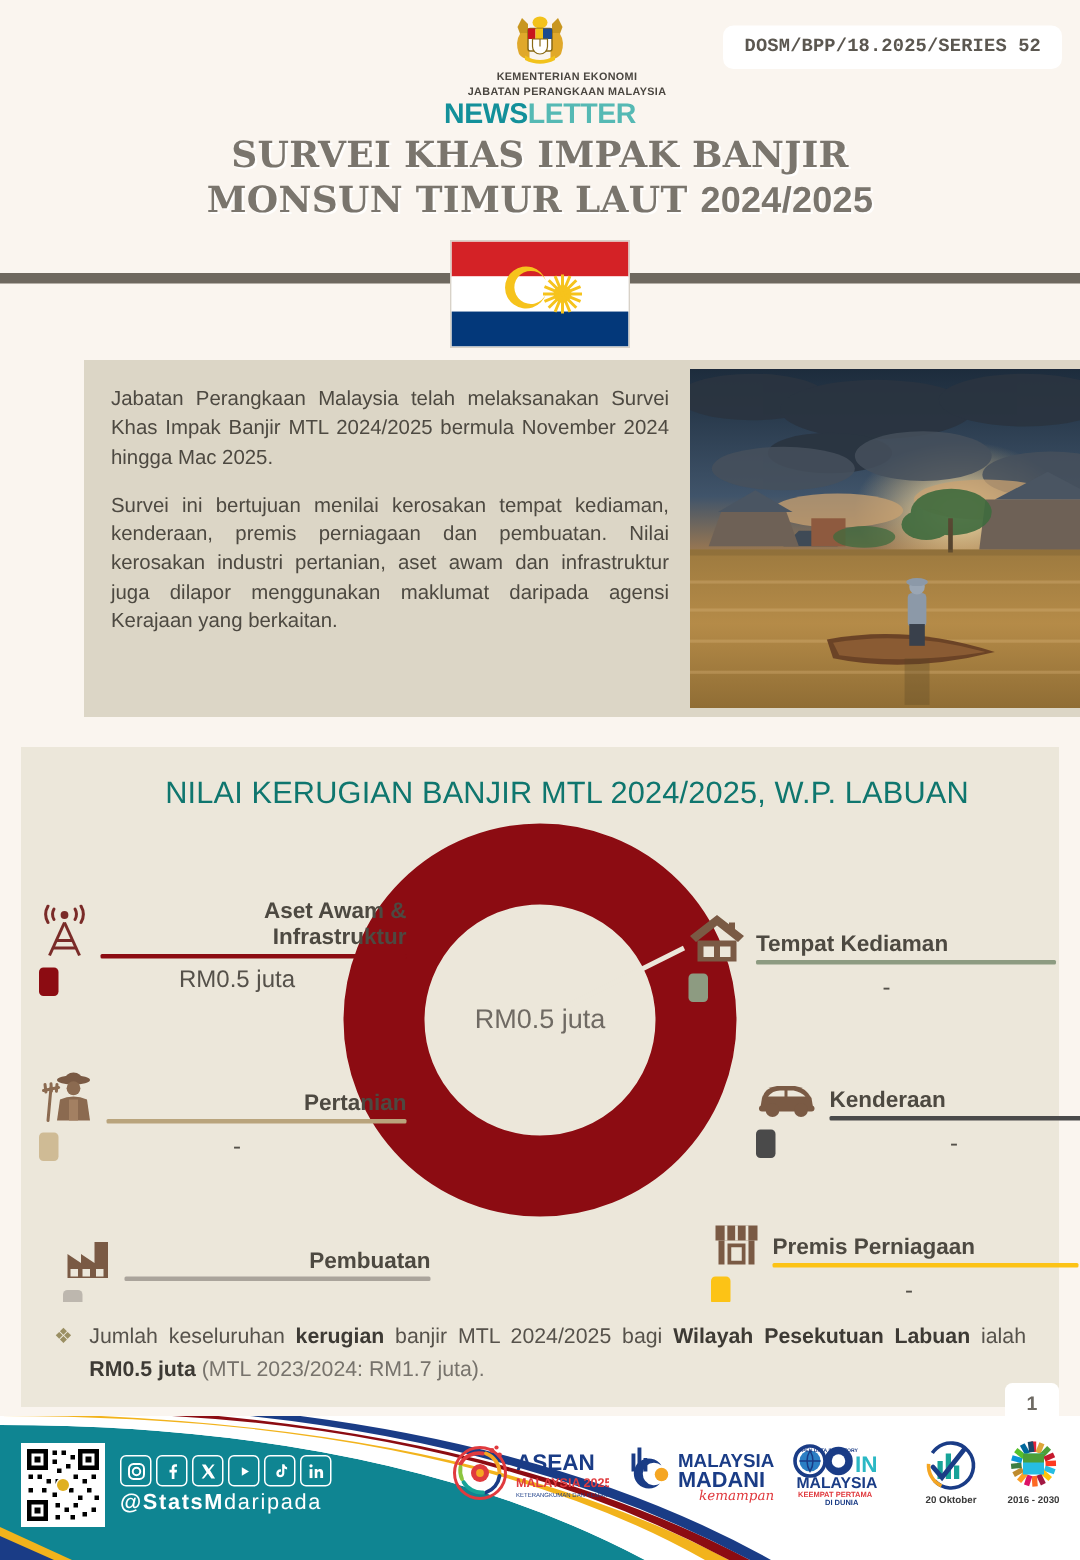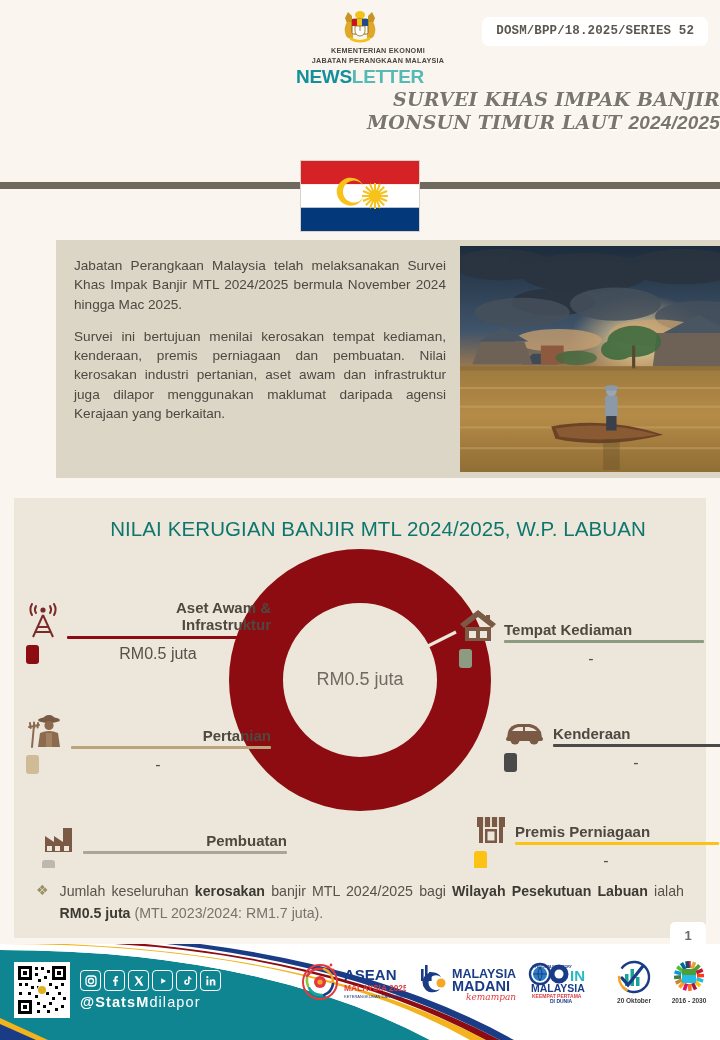--- a/index.html
+++ b/index.html
@@ -55,29 +55,28 @@
     letter-spacing: -0.3px;
     line-height: 1;
     margin-top: 2px;
   }
   #newsletter-word .nw-a { color: #13909a; }
   #newsletter-word .nw-b { color: #55b9b4; }
 
   #main-title {
     position: absolute;
     top: 88px; left: 0; right: 0;
-    text-align: right;
+    text-align: center;
     color: #7a756d;
     font-family: "DejaVu Serif", serif;
     font-weight: bold;
-    font-size: 19px;
+    font-size: 24px;
     line-height: 1.23;
     letter-spacing: .2px;
     text-shadow: 1.5px 1.5px 0 rgba(255,255,255,.85);
-    font-style: italic;
   }
   #main-title .tl2-year { font-family: "Liberation Sans", sans-serif; font-weight: bold; }
 
   #divider-bar {
     position: absolute;
     top: 182px; left: 0;
     width: 720px; height: 7px;
     background: #6e685f;
   }
   #flag-wrap {
@@ -585,21 +584,21 @@
           <div class="lg-swatch" style="background:#fcc316"></div>
           <div class="lg-amount">-</div>
         </div>
       </div>
 
     </div>
   </div>
 
   <div id="summary">
     <div id="summary-bullet">❖</div>
-    <div id="summary-text"><span>Jumlah keseluruhan </span><b>kerosakan</b><span> banjir MTL 2024/2025 bagi </span><b>Wilayah Pesekutuan Labuan</b><span> ialah </span><b>RM0.5 juta</b><span class="muted"> (MTL 2023/2024:  RM1.7 juta).</span></div>
+    <div id="summary-text"><span>Jumlah keseluruhan </span><b>kerugian</b><span> banjir MTL 2024/2025 bagi </span><b>Wilayah Pesekutuan Labuan</b><span> ialah </span><b>RM0.5 juta</b><span class="muted"> (MTL 2023/2024:  RM1.7 juta).</span></div>
   </div>
 
   <div id="page-number">1</div>
 
   <div id="footer">
     <svg id="footer-svg" width="720" height="96" viewBox="0 0 720 96">
       <path d="M0 6 Q260 6 430 96 L0 96 Z" fill="#0f8592"></path>
       <path d="M0 0 Q300 0 470 96 L430 96 Q260 6 0 6 Z" fill="#ffffff"></path>
       <path d="M0 -2 Q310 2 486 96 L470 96 Q300 0 0 0 Z" fill="#f2b31c"></path>
       <path d="M60 -6 Q330 6 500 96 L486 96 Q310 2 60 -2 Z" fill="#8c0c12"></path>
@@ -689,21 +688,21 @@
               </svg>
             </div>
           <div class="soc">
               <svg width="12" height="12" viewBox="0 0 12 12">
                 <rect x="1.4" y="4.4" width="1.9" height="6" fill="#fff"></rect>
                 <circle cx="2.35" cy="2.2" r="1.1" fill="#fff"></circle>
                 <path d="M4.8 4.4h1.8v.85c.3-.5.95-.95 1.8-.95 1.4 0 2 .9 2 2.5v3.6H8.5V7.2c0-.8-.3-1.2-.95-1.2-.65 0-1 .45-1 1.25v3.15H4.8z" fill="#fff"></path>
               </svg>
             </div>
         </div>
-        <div id="handle"><b>@StatsM</b><span>dilapor</span></div>
+        <div id="handle"><b>@StatsM</b><span>daripada</span></div>
       </div>
     </div>
 
     <div id="logo-strip">
       <div class="logo-item">
         <svg width="108" height="44" viewBox="0 0 108 44">
           <g transform="translate(22,22)">
             <circle r="17" fill="none" stroke="#e03a3e" stroke-width="2"></circle>
             <g fill="none" stroke-width="2.6" stroke-linecap="round">
               <path d="M-13 -6 A14 14 0 0 1 2 -13" stroke="#e03a3e"></path>

